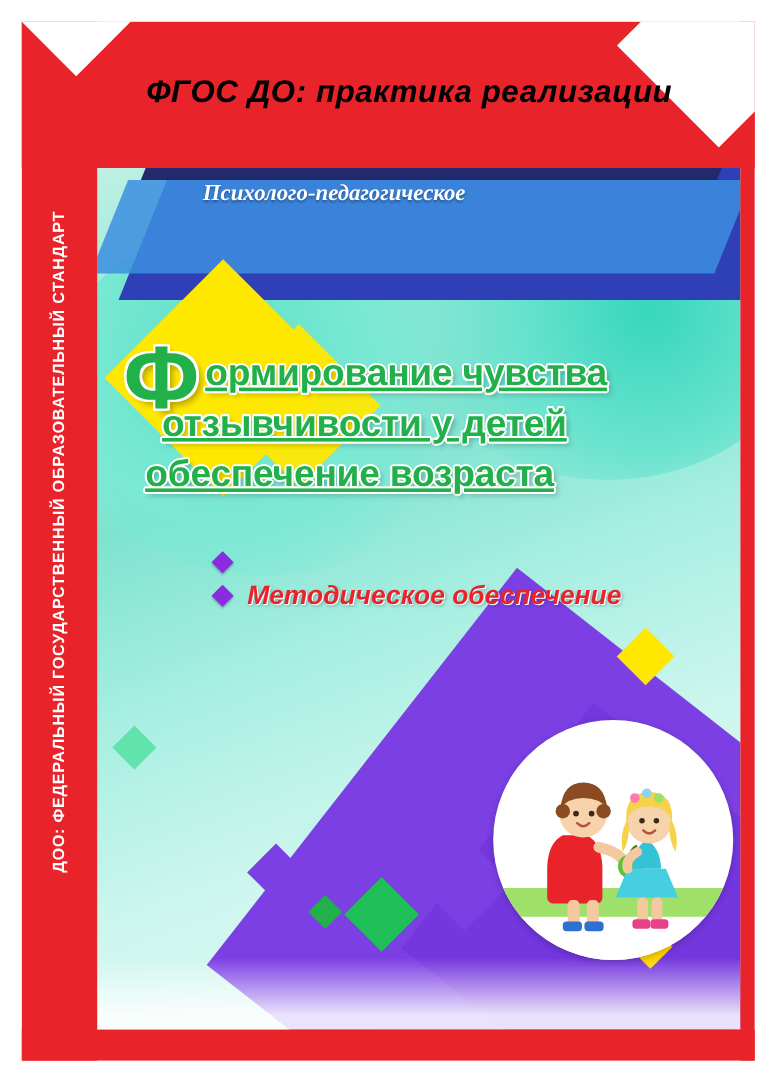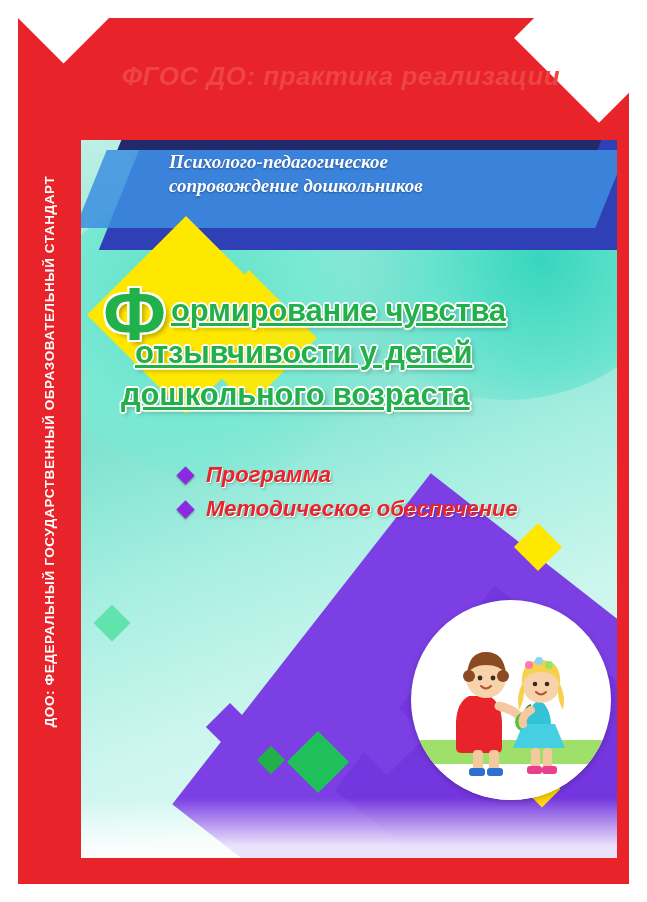--- a/index.html
+++ b/index.html
@@ -52,21 +52,21 @@
   .yellow-diamond{position:absolute;left:35px;top:105px;width:140px;height:140px;background:#ffe800;
                   transform:rotate(45deg);}
   .yellow-diamond2{position:absolute;left:120px;top:150px;width:96px;height:96px;background:#ffe800;
                    transform:rotate(45deg);opacity:.95;}
 
   
   .sq{position:absolute;transform:rotate(45deg);}
 
   
   .banner{position:absolute;left:63px;top:20px;width:520px;height:76px;display:flex;align-items:center;justify-content:center;}
-  .banner-text{color:#ef4444;font-size:26px;font-weight:bold;font-style:italic;letter-spacing:.5px;
+  .banner-text{color:#000000;font-size:26px;font-weight:bold;font-style:italic;letter-spacing:.5px;
                font-family:"Liberation Sans",sans-serif;white-space:nowrap;}
 
   
   .spine{position:absolute;left:0;top:0;width:63px;height:866px;}
   .spine-text{position:absolute;left:-402px;top:402px;width:866px;height:63px;
               transform:rotate(-90deg);display:flex;align-items:center;justify-content:center;
               color:#ffffff;font-size:13.5px;font-weight:bold;letter-spacing:.6px;white-space:nowrap;}
 
   
   .subtitle{position:absolute;left:88px;top:10px;width:430px;text-align:left;color:#ffffff;
@@ -131,34 +131,32 @@
       <div class="sq" style="left:132px;top:570px;width:34px;height:34px;background:#7b3fe4;"></div>
       <div class="sq" style="left:180px;top:610px;width:20px;height:20px;background:#22b04b;"></div>
       <div class="sq" style="left:215px;top:600px;width:44px;height:44px;background:#1fbf5a;"></div>
       <div class="sq" style="left:278px;top:568px;width:56px;height:56px;background:#7b3fe4;"></div>
       <div class="sq" style="left:440px;top:390px;width:34px;height:34px;background:#ffe800;"></div>
       <div class="sq" style="left:448px;top:636px;width:26px;height:26px;background:#ffd400;"></div>
       <div class="sq" style="left:18px;top:470px;width:26px;height:26px;background:#4fe0a0;opacity:.8;"></div>
 
       <div class="subtitle">
         <div>Психолого-педагогическое</div>
-        <div>сопровождение дошкольников</div>
       </div>
 
       <div class="big-f">Ф</div>
       <div class="title">
         <div class="title-line l1">ормирование чувства</div>
         <div class="title-line l2">отзывчивости у детей</div>
-        <div class="title-line l3">дошкольного возраста</div>
+        <div class="title-line l3">обеспечение возраста</div>
       </div>
 
       <div class="bullets">
         <div class="bullet-row">
           <div class="diamond"></div>
-          <div class="bullet-text">Программа</div>
         </div>
         <div class="bullet-row">
           <div class="diamond"></div>
           <div class="bullet-text">Методическое обеспечение</div>
         </div>
       </div>
 
       <div class="illus">
         <div class="illus-ground"></div>
         <div class="illus-ground2"></div>

